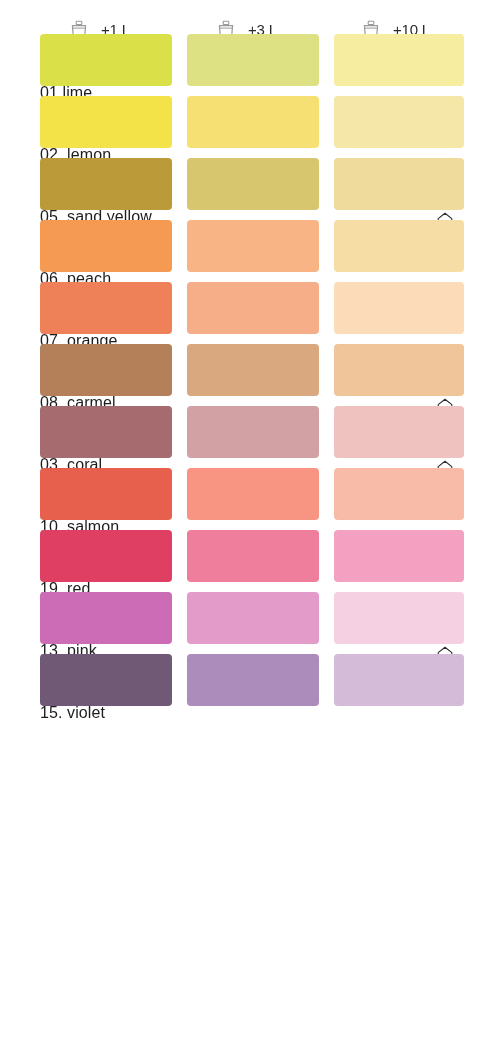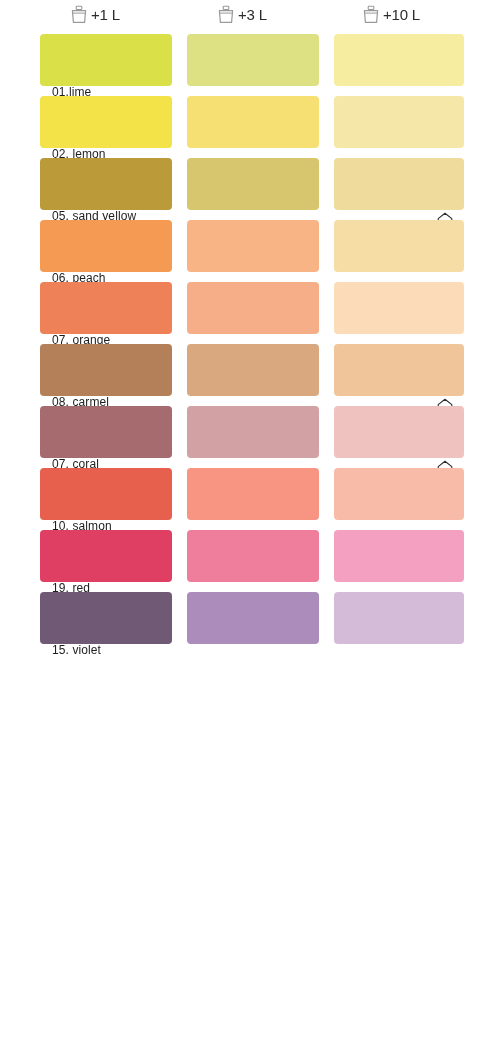--- a/index.html
+++ b/index.html
@@ -27,26 +27,26 @@
   
   .header-row {
     position: absolute;
     top: 0;
     left: 0;
     width: 500px;
     height: 30px;
   }
   .header-cell {
     position: absolute;
-    top: 2px;
+    top: 17px;
     height: 24px;
     display: flex;
     align-items: center;
     justify-content: flex-start;
-    gap: 3px;
+    gap: 13px;
   }
   .header-cell .bucket-icon {
     width: 18px;
     height: 19px;
     display: block;
     flex: 0 0 auto;
   }
   .header-cell .hdr-label {
     font-size: 15px;
     line-height: 19px;
@@ -73,26 +73,25 @@
     border-radius: 4px;
   }
   .swatch.c0 { left: 40px;  width: 132px; }
   .swatch.c1 { left: 187px; width: 132px; }
   .swatch.c2 { left: 334px; width: 130px; }
 
   .row-label {
     position: absolute;
     left: 40px;
     top: 54px;
-    font-size: 12px;
+    font-size: 16px;
     line-height: 13px;
     color: #1d1d1d;
     white-space: nowrap;
     letter-spacing: 0.1px;
-    margin-left: 12px;
   }
 
   .home-mark {
     position: absolute;
     left: 437px;
     top: 54px;
     width: 16px;
     height: 12px;
     display: block;
   }
@@ -188,38 +187,47 @@
         <div class="swatch c2" title="carmel +10 L" style="background: rgb(240, 197, 154);"></div>
         <div class="row-label">08. carmel</div>
         <span class="home-mark"><svg viewBox="0 0 16 12" width="16" height="12" aria-hidden="true">
             <path d="M1.2 6.6 L8 1.2 L14.8 6.6 L14.8 11 L1.2 11 Z" fill="#ffffff" stroke="#2b2b2b" stroke-width="1.1" stroke-linejoin="round"></path>
           </svg></span>
       </div>
       <div class="swatch-row">
         <div class="swatch c0" title="coral +1 L" style="background: rgb(166, 107, 110);"></div>
         <div class="swatch c1" title="coral +3 L" style="background: rgb(210, 161, 163);"></div>
         <div class="swatch c2" title="coral +10 L" style="background: rgb(239, 194, 191);"></div>
-        <div class="row-label">07. coral</div>
+        <div class="row-label">03. coral</div>
         <span class="home-mark"><svg viewBox="0 0 16 12" width="16" height="12" aria-hidden="true">
             <path d="M1.2 6.6 L8 1.2 L14.8 6.6 L14.8 11 L1.2 11 Z" fill="#ffffff" stroke="#2b2b2b" stroke-width="1.1" stroke-linejoin="round"></path>
           </svg></span>
       </div>
       <div class="swatch-row">
         <div class="swatch c0" title="salmon +1 L" style="background: rgb(231, 95, 77);"></div>
         <div class="swatch c1" title="salmon +3 L" style="background: rgb(247, 149, 130);"></div>
         <div class="swatch c2" title="salmon +10 L" style="background: rgb(247, 187, 167);"></div>
         <div class="row-label">10. salmon</div>
       </div>
       <div class="swatch-row">
         <div class="swatch c0" title="red +1 L" style="background: rgb(222, 63, 98);"></div>
         <div class="swatch c1" title="red +3 L" style="background: rgb(239, 125, 156);"></div>
         <div class="swatch c2" title="red +10 L" style="background: rgb(243, 160, 193);"></div>
         <div class="row-label">19. red</div>
       </div>
       <div class="swatch-row">
+        <div class="swatch c0" title="pink +1 L" style="background: rgb(204, 108, 182);"></div>
+        <div class="swatch c1" title="pink +3 L" style="background: rgb(227, 156, 202);"></div>
+        <div class="swatch c2" title="pink +10 L" style="background: rgb(245, 208, 226);"></div>
+        <div class="row-label">13. pink</div>
+        <span class="home-mark"><svg viewBox="0 0 16 12" width="16" height="12" aria-hidden="true">
+            <path d="M1.2 6.6 L8 1.2 L14.8 6.6 L14.8 11 L1.2 11 Z" fill="#ffffff" stroke="#2b2b2b" stroke-width="1.1" stroke-linejoin="round"></path>
+          </svg></span>
+      </div>
+      <div class="swatch-row">
         <div class="swatch c0" title="violet +1 L" style="background: rgb(111, 89, 117);"></div>
         <div class="swatch c1" title="violet +3 L" style="background: rgb(171, 140, 186);"></div>
         <div class="swatch c2" title="violet +10 L" style="background: rgb(212, 188, 216);"></div>
         <div class="row-label">15. violet</div>
       </div>
     </div>
 
   <div class="footer-space"></div>
 </div>
 

